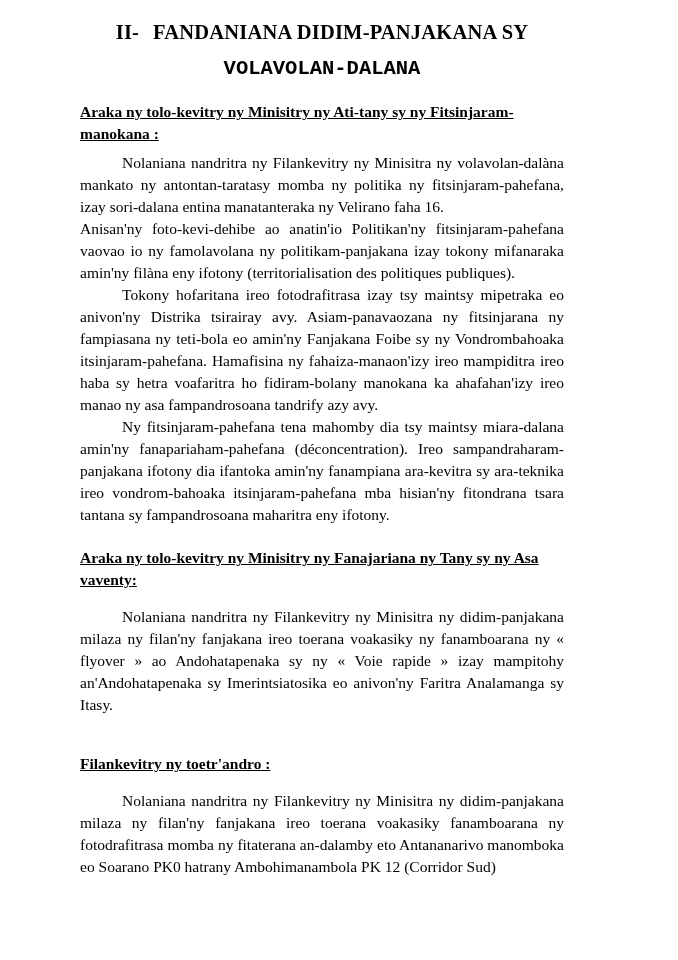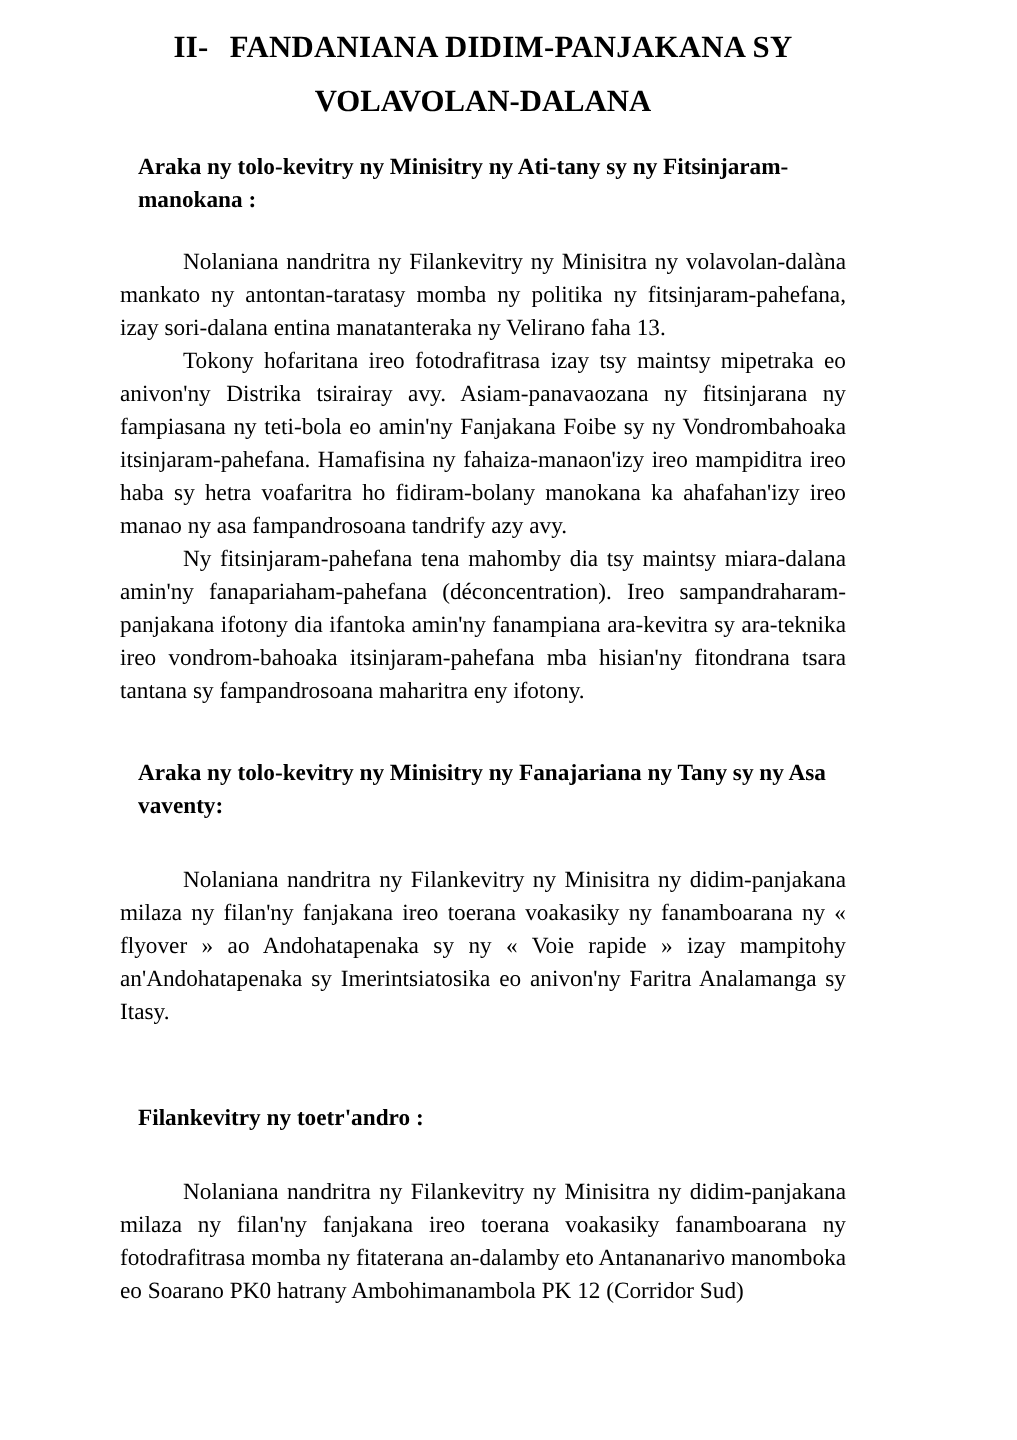--- a/index.html
+++ b/index.html
@@ -31,25 +31,27 @@
   }
   .doc-title .num {
     margin-right: 14px;
   }
   .title-line2 {
     text-align: center;
     font-weight: bold;
     font-size: 20.5px;
     line-height: 1.45;
     margin: 0 0 18px 0;
+    font-family: Liberation Mono, monospace;
   }
   h2.section-heading {
     font-size: 15.5px;
     font-weight: bold;
-    margin: 12px;
+    text-decoration: underline;
+    margin: 0;
     padding: 0;
     line-height: 1.42;
     text-align: justify;
     text-justify: inter-word;
   }
   .section-heading .nounderline {
     text-decoration: none;
   }
   p.para {
     font-size: 15.5px;
@@ -75,21 +77,22 @@
   <div class="doc-title">
     <span class="num">II-</span><span>FANDANIANA DIDIM-PANJAKANA SY</span>
   </div>
   <div class="title-line2">VOLAVOLAN-DALANA</div>
 
   <h2 class="section-heading">
     <span>Araka ny tolo-kevitry ny Minisitry  ny  Ati-tany  sy  ny  Fitsinjaram-</span><br>
     <span>manokana</span><span class="nounderline"> :</span>
   </h2>
   <div class="gap-sm"></div>
-  <p class="para">Nolaniana nandritra ny Filankevitry ny Minisitra ny volavolan-dalàna mankato ny antontan-taratasy momba ny politika ny fitsinjaram-pahefana, izay sori-dalana entina manatanteraka ny Velirano faha 13.</p>
+  <p class="para">Nolaniana nandritra ny Filankevitry ny Minisitra ny volavolan-dalàna mankato ny antontan-taratasy momba ny politika ny fitsinjaram-pahefana, izay sori-dalana entina manatanteraka ny Velirano faha 16.</p>
+  <p class="para noindent">Anisan'ny foto-kevi-dehibe ao anatin'io Politikan'ny fitsinjaram-pahefana vaovao io ny famolavolana ny politikam-panjakana izay tokony mifanaraka amin'ny filàna eny ifotony (territorialisation des politiques publiques).</p>
   <p class="para">Tokony hofaritana ireo fotodrafitrasa izay tsy maintsy mipetraka eo anivon'ny Distrika tsirairay avy. Asiam-panavaozana ny fitsinjarana ny fampiasana ny teti-bola eo amin'ny Fanjakana Foibe sy ny Vondrombahoaka itsinjaram-pahefana. Hamafisina ny fahaiza-manaon'izy ireo mampiditra ireo haba sy hetra voafaritra ho fidiram-bolany manokana ka ahafahan'izy ireo manao ny asa fampandrosoana tandrify azy avy.</p>
   <p class="para">Ny fitsinjaram-pahefana tena mahomby dia tsy maintsy miara-dalana amin'ny fanapariaham-pahefana (déconcentration). Ireo sampandraharam-panjakana ifotony dia ifantoka amin'ny fanampiana ara-kevitra sy ara-teknika ireo vondrom-bahoaka itsinjaram-pahefana mba hisian'ny fitondrana tsara tantana sy fampandrosoana maharitra eny ifotony.</p>
 
   <div class="gap-lg"></div>
 
   <h2 class="section-heading">
     <span>Araka ny tolo-kevitry ny Minisitry ny Fanajariana ny Tany sy ny Asa</span><br>
     <span>vaventy</span><span class="nounderline">:</span>
   </h2>
   <div class="gap-md"></div>

